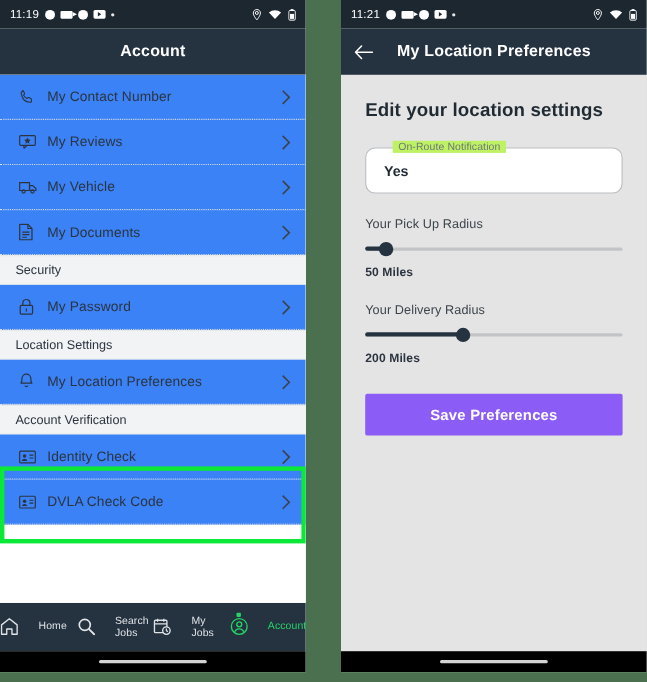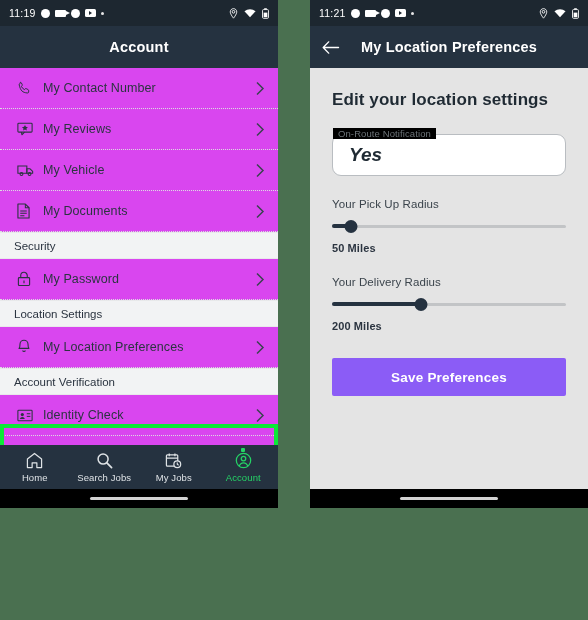--- a/index.html
+++ b/index.html
@@ -6,21 +6,21 @@
   html,body { width:588px; height:620px; }
   body {
     font-family:"Liberation Sans", sans-serif;
     background:#4a7050;
     overflow:hidden;
     position:relative;
   }
   .stage { position:absolute; inset:0; display:flex; }
 
   
-  .phone { width:278px; height:508px; position:relative; background:#ffffff; overflow:hidden;
+  .phone { width:278px; height:611px; position:relative; background:#ffffff; overflow:hidden;
            display:flex; flex-direction:column; }
   .gap { width:32px; height:620px; background:#4a7050; }
 
   
   .statusbar {
     height:26px; background:#1d2730; color:#ffffff;
     display:flex; align-items:center; padding:0 9px;
     font-size:10px; flex:none;
   }
   .sb-time { font-size:10.5px; letter-spacing:.2px; font-weight:400; }
@@ -51,39 +51,39 @@
 
   
   .list-scroll { flex:1; background:#ffffff; overflow:hidden; position:relative; }
   .sec-head {
     background:#f2f3f4; height:27px; display:flex; align-items:center;
     padding-left:14px; font-size:11.5px; font-weight:400; color:#2b3440;
     border-top:1px solid #e8e9ea; border-bottom:1px solid #e8e9ea;
   }
   .row {
     height:41px; display:flex; align-items:center; padding:0 13px 0 17px;
-    border-bottom:1px dotted #dcdee0; background:#d946ef; cursor:pointer;
+    border-bottom:1px dotted #dcdee0; background:#3b82f6; cursor:pointer;
   }
   .row .ic { width:22px; flex:none; display:flex; align-items:center; color:#2b3440; }
   .row .lbl { flex:1; font-size:12.5px; color:#2b3440; padding-left:4px; letter-spacing:.1px; }
   .chev { color:#3a4450; flex:none; display:flex; align-items:center; }
 
   
   .highlight {
     position:absolute; left:0; top:356px; width:278px; height:70px;
     border:4px solid #0ce838; pointer-events:none; z-index:5;
   }
 
   
   .botnav {
     height:44px; background:#253240; display:flex; flex:none;
     align-items:center; justify-content:space-around; padding-bottom:1px;
   }
-  .nav-item { display:flex; flex-direction:column; align-items:center; gap:2px;
-              color:#dfe3e6; cursor:pointer; width:25%;justify-content:flex-end; }
+  .nav-item { display:flex; align-items:center; gap:18px;
+              color:#dfe3e6; cursor:pointer; width:25%; }
   .nav-item.active { color:#25d366; }
   .nav-lbl { font-size:9.5px; letter-spacing:.1px; }
   .nav-ic { height:19px; display:flex; align-items:center; position:relative; }
   .nav-dot { position:absolute; top:-3px; left:50%; transform:translateX(-50%);
              width:4px; height:4px; background:#25d366; border-radius:1px; }
 
   .homebar { height:19px; background:#000000; display:flex; align-items:center;
              justify-content:center; flex:none; }
   .homebar span { width:98px; height:3.5px; border-radius:2px; background:#d4d4d4; display:block; }
 
@@ -91,24 +91,24 @@
   .content { flex:1; background:#e4e4e4; padding:0 22px; overflow:hidden; }
   .page-title { font-size:17px; font-weight:700; color:#1f2a33;
                 padding:22px 0 24px 0; letter-spacing:.1px; }
 
   .field {
     position:relative; background:#ffffff; border:1px solid #b9bdc1;
     border-radius:9px; height:42px; display:flex; align-items:center;
     padding:0 16px; cursor:pointer;
   }
   .field-label {
-    position:absolute; top:-7px; left:0; background:#000000;
+    position:absolute; top:-7px; left:24px; background:#bef264;
     padding:0 5px; font-size:9.5px; color:#6d7479; letter-spacing:.1px;
   }
-  .field-value { font-size:19px; font-weight:700; color:#1f2a33;font-style:italic; }
+  .field-value { font-size:13px; font-weight:700; color:#1f2a33; }
 
   .slider-label { font-size:11.5px; color:#3b444c; margin:22px 0 9px 0; letter-spacing:.1px; }
   .slider { position:relative; height:14px; display:flex; align-items:center; cursor:pointer; }
   .track { position:absolute; left:0; right:0; height:3px; background:#c2c4c6; border-radius:2px; }
   .fill { position:absolute; left:0; height:3.5px; background:#253240; border-radius:2px; }
   .thumb { position:absolute; width:13px; height:13px; border-radius:50%;
            background:#253240; transform:translateX(-50%); }
   .slider-value { font-size:11px; font-weight:700;
                   color:#2b3440; margin-top:9px; letter-spacing:.1px; }
 

